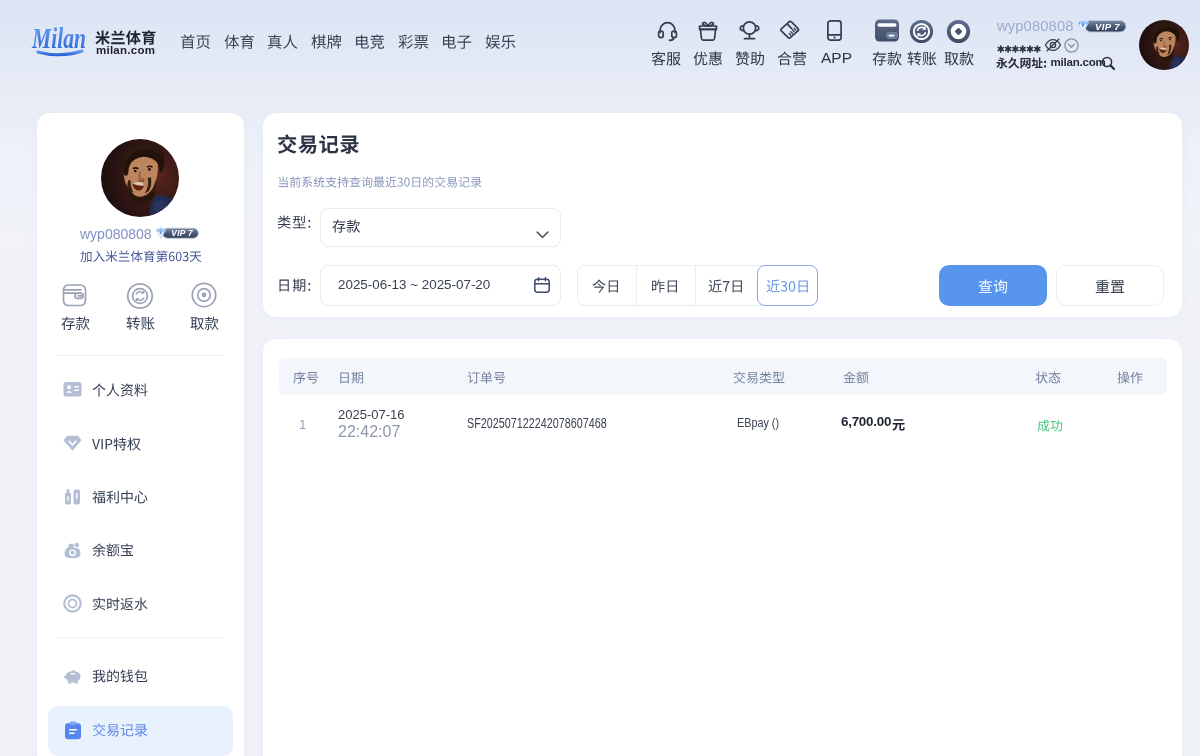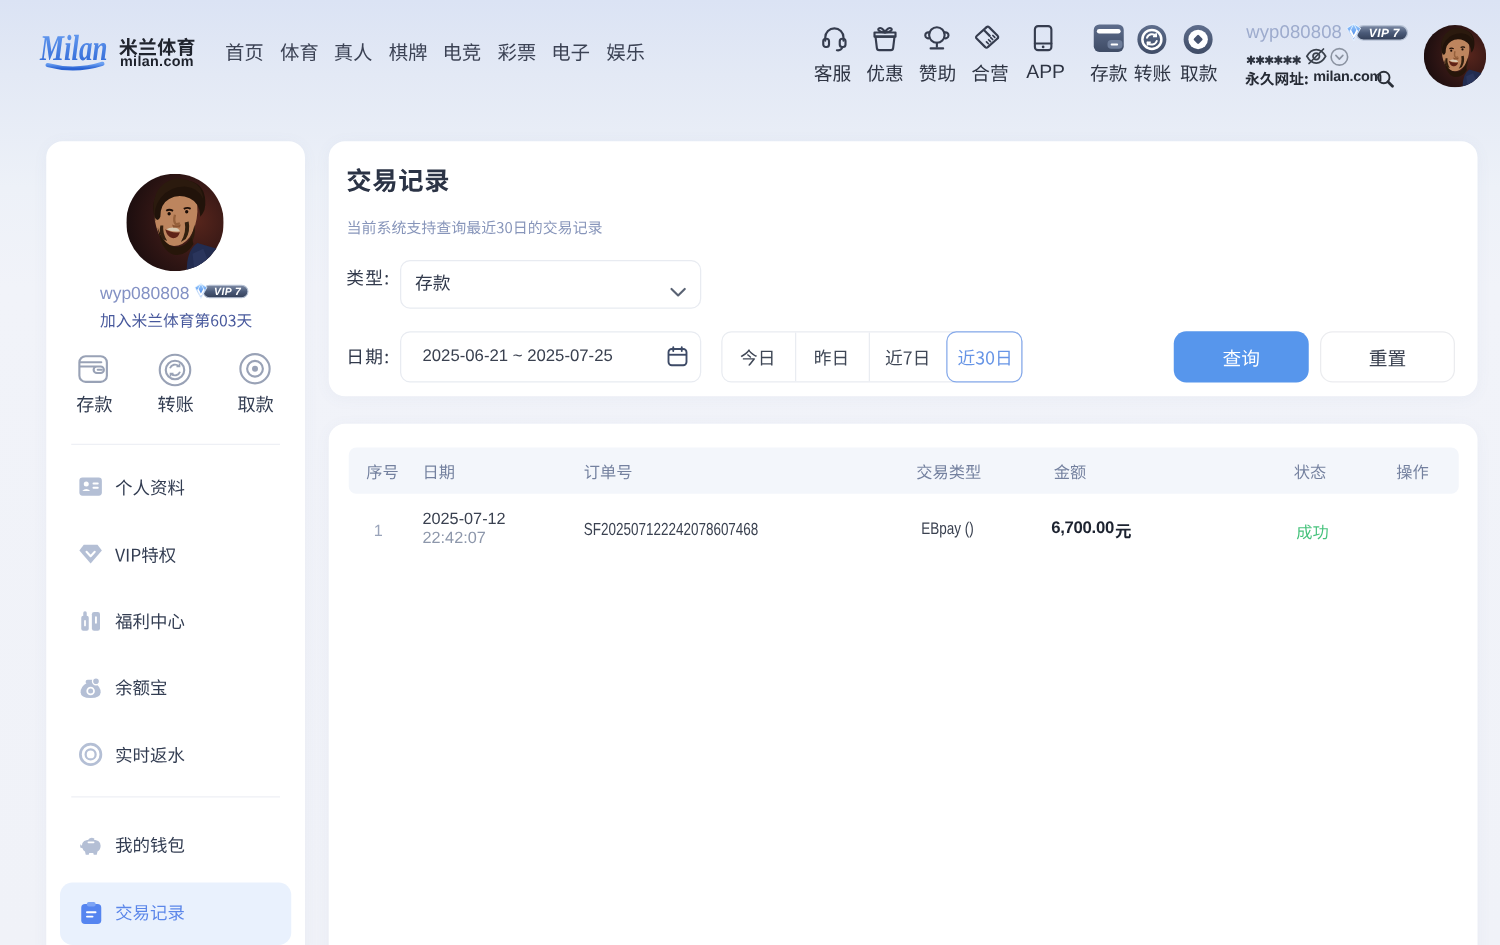--- a/index.html
+++ b/index.html
@@ -596,21 +596,21 @@
         <path d="M1.2 1.2 L6.5 6.4 L11.8 1.2" stroke="#596273" stroke-width="1.7" fill="none" stroke-linecap="round" stroke-linejoin="round"></path>
       </svg></div>
     <div class="a" style="left:277px;top:278px">
       <svg width="35.3" height="15.1" viewBox="0 0 2489 1060" fill="#323a4c" style="overflow:visible;display:block">
         <use href="#R65e5" x="0" y="880"></use>
         <use href="#R671f" x="1070" y="880"></use>
         <use href="#R3a" x="2141" y="880"></use>
       </svg>
     </div>
     <div class="a inp" style="left:320px;top:265px;width:241px;height:41px"></div>
-    <div class="a lt" style="left:338px;top:278.1px;font-size:13.4px;color:#3a4150;font-weight:normal;line-height:1.1">2025-06-21 ~ 2025-07-25</div>
+    <div class="a lt" style="left:338px;top:278.1px;font-size:13.4px;color:#3a4150;font-weight:normal;line-height:1.1">2025-06-13 ~ 2025-07-20</div>
     <div class="a" style="left:534px;top:277px"><svg width="16" height="16" viewBox="0 0 16 16" style="overflow:visible">
         <rect x="0.8" y="2.2" width="14.4" height="13" rx="2.6" stroke="#3d4a66" stroke-width="1.5" fill="none"></rect>
         <path d="M0.8 6.8 h14.4" stroke="#3d4a66" stroke-width="1.5"></path>
         <path d="M4.6 0.8 v3 M11.4 0.8 v3" stroke="#3d4a66" stroke-width="1.5" stroke-linecap="round"></path>
       </svg></div>
     <div class="a" style="left:577px;top:265px;width:241px;height:41px;background:#fff;border:1px solid #e9ecf1;border-radius:8px;box-sizing:border-box"></div>
     <div class="a" style="left:636px;top:266px;width:1px;height:39px;background:#e9ecf1"></div>
     <div class="a" style="left:695px;top:266px;width:1px;height:39px;background:#e9ecf1"></div>
     <div class="a" style="left:592px;top:279px">
       <svg width="28.4" height="15.1" viewBox="0 0 2000 1060" fill="#3f4756" style="overflow:visible;display:block">
@@ -695,22 +695,22 @@
         <use href="#R6001" x="1000" y="880"></use>
       </svg>
     </div>
     <div class="a" style="left:1117px;top:370.5px">
       <svg width="26.0" height="13.8" viewBox="0 0 2000 1060" fill="#74819f" style="overflow:visible;display:block">
         <use href="#R64cd" x="0" y="880"></use>
         <use href="#R4f5c" x="1000" y="880"></use>
       </svg>
     </div>
     <div class="a lt" style="left:299px;top:417.7px;font-size:13px;color:#9aa4ba;font-weight:normal;line-height:1.1">1</div>
-    <div class="a lt" style="left:338px;top:407.7px;font-size:13px;color:#3a4150;font-weight:normal;line-height:1.1">2025-07-12</div>
-    <div class="a lt" style="left:338px;top:422.9px;font-size:13px;color:#8d97ab;font-weight:normal;line-height:1.1">22:42:07</div>
+    <div class="a lt" style="left:338px;top:407.7px;font-size:13px;color:#3a4150;font-weight:normal;line-height:1.1">2025-07-16</div>
+    <div class="a lt" style="left:338px;top:422.9px;font-size:16px;color:#8d97ab;font-weight:normal;line-height:1.1">22:42:07</div>
     <div class="a lt" style="left:467px;top:415.5px;font-size:14px;color:#3a4150;font-weight:normal;line-height:1.1;transform:scaleX(0.77);transform-origin:0 0">SF202507122242078607468</div>
     <div class="a lt" style="left:737px;top:415.6px;font-size:13.5px;color:#3a4150;font-weight:normal;line-height:1.1;transform:scaleX(0.80);transform-origin:0 0">EBpay ()</div>
     <div class="a lt" style="left:841px;top:414.6px;font-size:13.4px;color:#1d2330;font-weight:bold;line-height:1.1;letter-spacing:-0.25px">6,700.00</div>
     <div class="a" style="left:892px;top:417.5px">
       <svg width="13.2" height="14.0" viewBox="0 0 1000 1060" fill="#1d2330" style="overflow:visible;display:block">
         <use href="#B5143" x="0" y="880"></use>
       </svg>
     </div>
     <div class="a" style="left:1037px;top:419px">
       <svg width="26.0" height="13.8" viewBox="0 0 2000 1060" fill="#45c27b" style="overflow:visible;display:block">

